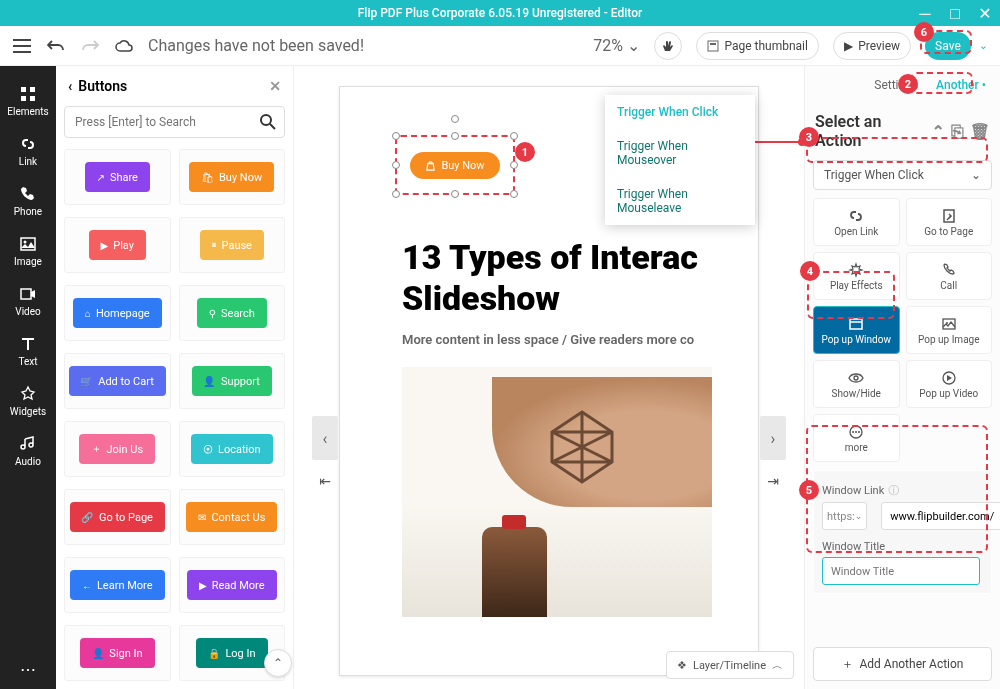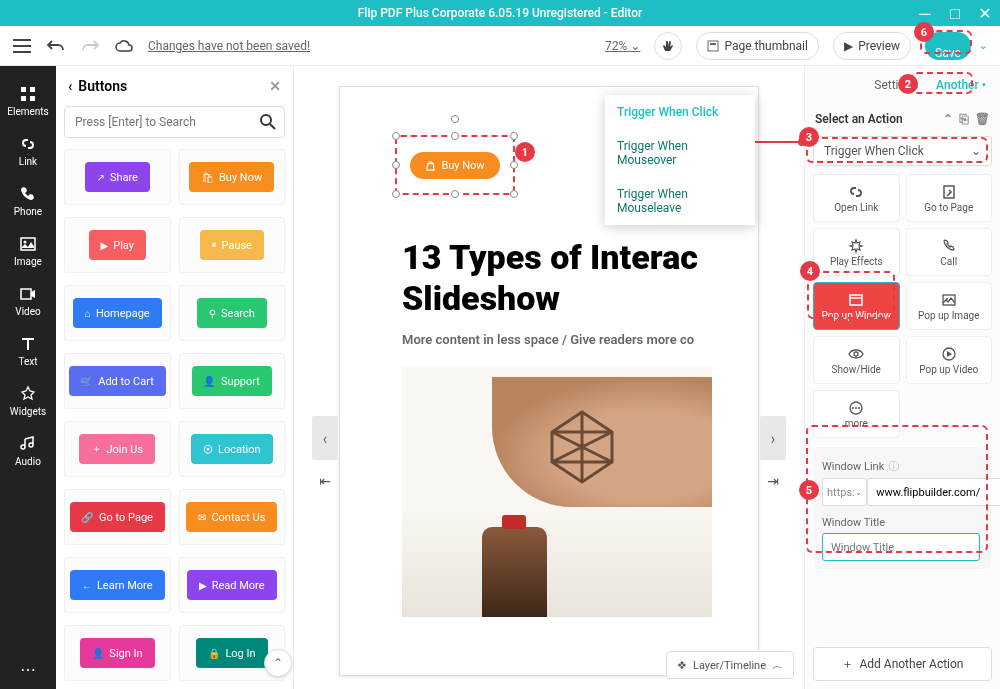--- a/index.html
+++ b/index.html
@@ -5,24 +5,24 @@
 * { margin: 0; padding: 0; box-sizing: border-box; font-family: -apple-system, BlinkMacSystemFont, 'Segoe UI', Roboto, Arial, sans-serif; }
 body { width: 1000px; height: 689px; background: #f5f5f5; overflow: hidden; position: relative; }
 
 .titlebar { height: 26px; background: #1dbfc4; display: flex; align-items: center; justify-content: center; position: relative; }
 .titlebar-text { color: #fff; font-size: 12px; font-weight: 500; }
 .titlebar-controls { position: absolute; right: 0; top: 0; display: flex; }
 .titlebar-btn { width: 30px; height: 26px; display: flex; align-items: center; justify-content: center; color: #fff; cursor: pointer; }
 
 .toolbar { height: 40px; background: #fff; display: flex; align-items: center; padding: 0 12px; gap: 14px; border-bottom: 1px solid #eee; }
 .toolbar-icon { width: 20px; height: 20px; display: flex; align-items: center; justify-content: center; cursor: pointer; color: #444; }
-.toolbar-text { font-size: 12px; color: #666; text-decoration: underline; }
+.toolbar-text { font-size: 16px; color: #666; }
 .toolbar-spacer { flex: 1; }
 .toolbar-btn { height: 28px; padding: 0 10px; border: 1px solid #ddd; border-radius: 14px; background: #fff; display: flex; align-items: center; gap: 5px; font-size: 12px; cursor: pointer; color: #444; }
-.toolbar-btn.primary { background: #1dbfc4; color: #fff; border: none; align-items: flex-end; }
+.toolbar-btn.primary { background: #1dbfc4; color: #fff; border: none; }
 
 .main { display: flex; height: calc(100% - 66px); }
 
 .leftbar { width: 56px; background: #222; display: flex; flex-direction: column; padding-top: 10px; }
 .leftbar-item { height: 50px; display: flex; flex-direction: column; align-items: center; justify-content: center; color: #fff; gap: 3px; cursor: pointer; font-size: 10px; }
 .leftbar-item svg { fill: #fff; }
 .leftbar-more { margin-top: auto; margin-bottom: 10px; color: #fff; text-align: center; font-size: 16px; }
 
 .buttons-panel { width: 238px; background: #fff; display: flex; flex-direction: column; border-right: 1px solid #eee; }
 .panel-header { height: 40px; display: flex; align-items: center; padding: 0 12px; font-size: 14px; font-weight: 600; gap: 6px; }
@@ -65,33 +65,33 @@
 .trigger-dot { position: absolute; right: 194px; top: 138px; width: 8px; height: 8px; background: #e63946; border-radius: 50%; }
 
 .layer-bar { position: absolute; bottom: 10px; right: 10px; height: 28px; background: #fff; border: 1px solid #ddd; border-radius: 4px; padding: 0 10px; display: flex; align-items: center; gap: 6px; font-size: 11px; color: #555; cursor: pointer; }
 
 .right-panel { width: 196px; background: #fcfcfc; border-left: 1px solid #eee; padding: 8px; display: flex; flex-direction: column; gap: 8px; overflow-y: auto; }
 .rp-tabs { display: flex; justify-content: flex-end; gap: 18px; font-size: 12px; padding: 4px 6px 10px; }
 .rp-tab { cursor: pointer; color: #666; }
 .rp-tab.active { color: #1dbfc4; font-weight: 500; position: relative; }
 .rp-tab.active::after { content: '•'; color: #1dbfc4; margin-left: 3px; }
 
-.rp-section-head { display: flex; align-items: center; font-size: 12px; font-weight: 600; color: #333; padding: 2px 2px; }
+.rp-section-head { display: flex; align-items: center; font-size: 16px; font-weight: 600; color: #333; padding: 2px 2px; }
 .rp-section-head .head-icons { margin-left: auto; display: flex; gap: 6px; color: #888; }
 
 .trigger-select { border: 1px solid #ddd; background: #fff; border-radius: 4px; padding: 7px 10px; font-size: 12px; display: flex; align-items: center; justify-content: space-between; cursor: pointer; color: #555; }
 
 .action-grid { display: flex; flex-wrap: wrap; gap: 6px; }
 .action-card { width: calc(50% - 3px); height: 48px; background: #fff; border: 1px solid #eee; border-radius: 4px; display: flex; flex-direction: column; align-items: center; justify-content: center; gap: 2px; font-size: 10px; color: #555; cursor: pointer; }
-.action-card.selected { background: #ef4444; color: #fff; border-color: #1dbfc4; }
+.action-card.selected { background: #0369a1; color: #fff; border-color: #1dbfc4; }
 .action-card svg { width: 16px; height: 16px; }
 
 .rp-form { border: 1px solid #fff; border-radius: 4px; padding: 8px; background: #f7f7f7; }
 .rp-label { font-size: 11px; color: #666; margin: 4px 0; display: flex; align-items: center; gap: 4px; }
-.rp-url-row { display: flex; gap: 0; }
+.rp-url-row { display: flex; gap: 14px; }
 .rp-proto { width: 54px; height: 28px; border: 1px solid #ddd; background: #fff; border-radius: 3px; font-size: 11px; padding: 0 4px; display: flex; align-items: center; justify-content: space-between; color: #888; }
 .rp-input { flex: 1; height: 28px; border: 1px solid #ddd; background: #fff; border-radius: 3px; padding: 0 8px; font-size: 11px; }
 .rp-input.focused { border-color: #1dbfc4; }
 
 .add-action-btn { height: 34px; border: 1px solid #ddd; background: #fff; border-radius: 4px; font-size: 12px; display: flex; align-items: center; justify-content: center; gap: 6px; cursor: pointer; color: #444; margin-top: auto; }
 
 .callout { position: absolute; width: 20px; height: 20px; background: #e63946; color: #fff; border-radius: 50%; font-size: 11px; font-weight: bold; display: flex; align-items: center; justify-content: center; z-index: 100; }
 .red-dash-wrap { position: absolute; border: 2px dashed #e63946; border-radius: 6px; pointer-events: none; z-index: 50; }
 
 .scroll-top-btn { position: absolute; bottom: 12px; left: 264px; width: 28px; height: 28px; background: #fff; border: 1px solid #ddd; border-radius: 50%; display: flex; align-items: center; justify-content: center; font-size: 12px; color: #666; box-shadow: 0 1px 3px rgba(0,0,0,0.15); }

